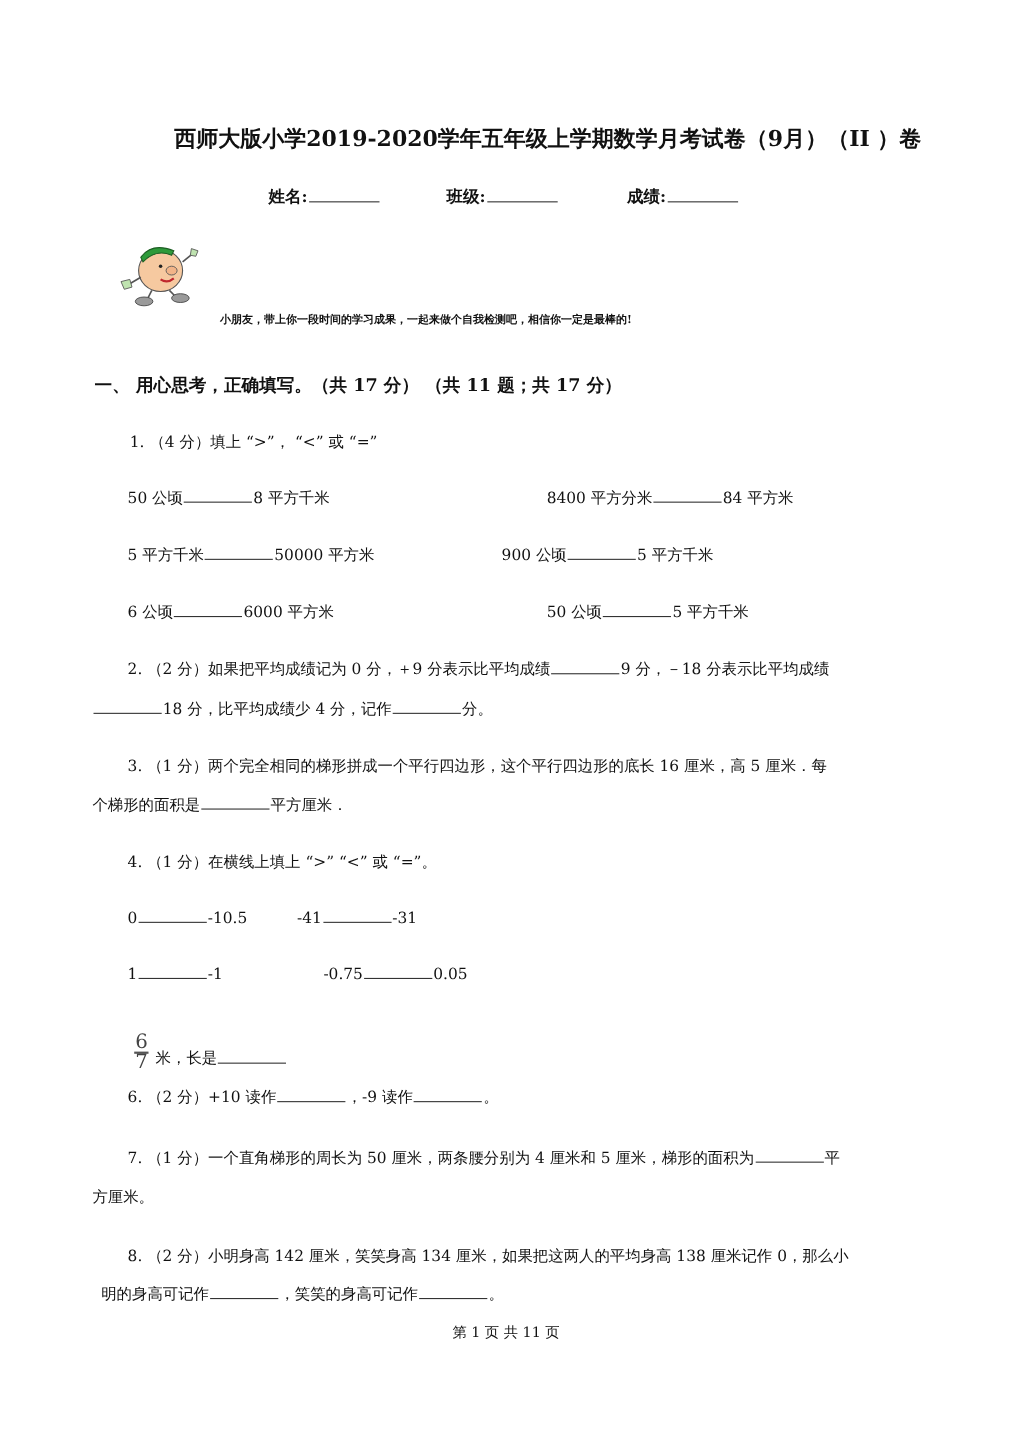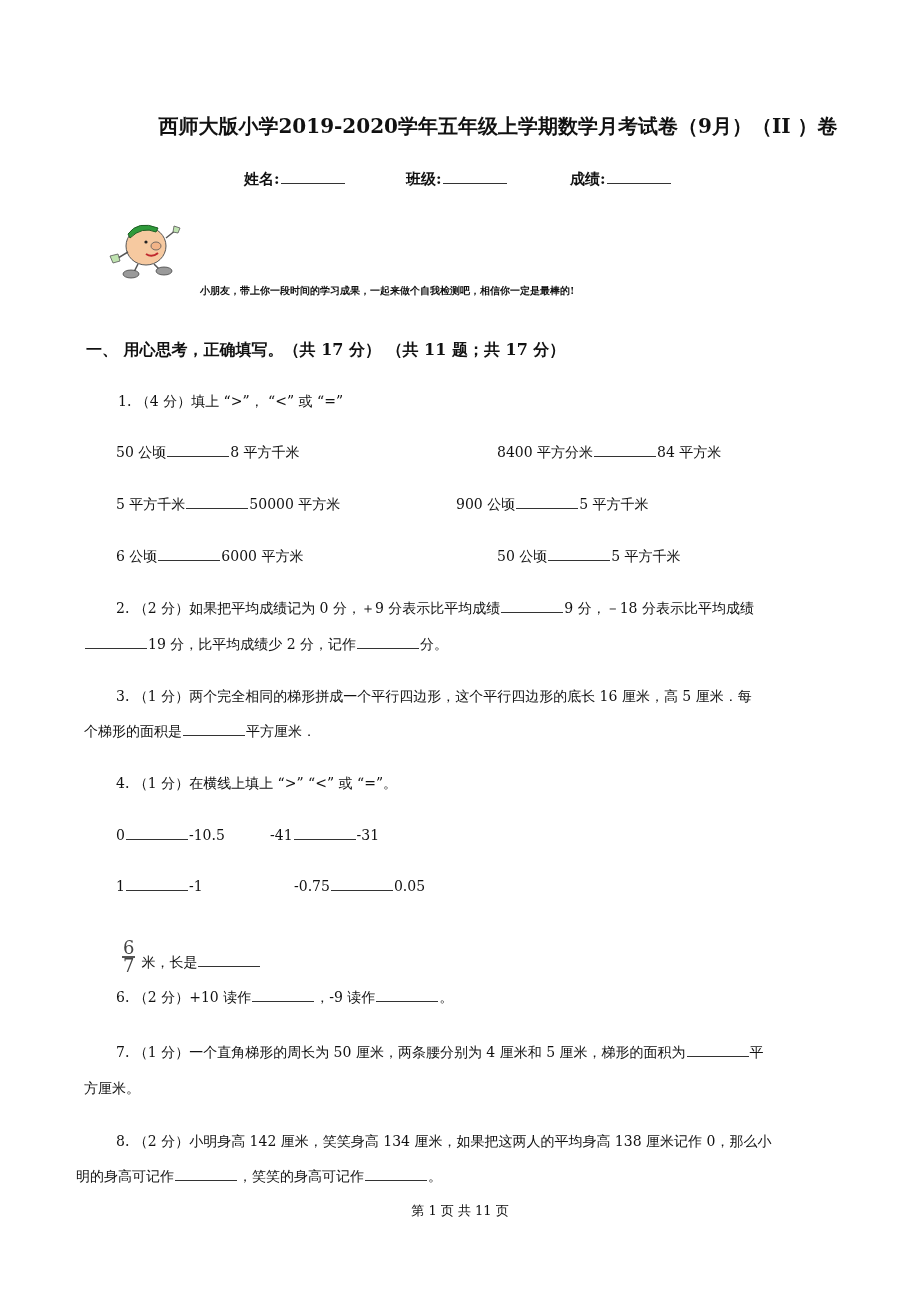--- a/index.html
+++ b/index.html
@@ -77,21 +77,21 @@
     <span>6 公顷</span><span class="blank b62"></span><span>6000 平方米</span>
   </div>
   <div class="abs q" style="left:497px; top:548px;">
     <span>50 公顷</span><span class="blank b62"></span><span>5 平方千米</span>
   </div>
 
   <div class="abs q" style="left:116px; top:600px;">
     <span>2. （2 分）如果把平均成绩记为 0 分，＋9 分表示比平均成绩</span><span class="blank b62"></span><span>9 分，－18 分表示比平均成绩</span>
   </div>
   <div class="abs q" style="left:84px; top:636px;">
-    <span class="blank b62"></span><span>19 分，比平均成绩少 2 分，记作</span><span class="blank b62"></span><span>分。</span>
+    <span class="blank b62"></span><span>18 分，比平均成绩少 4 分，记作</span><span class="blank b62"></span><span>分。</span>
   </div>
 
   <div class="abs q" style="left:116px; top:688px;">3. （1 分）两个完全相同的梯形拼成一个平行四边形，这个平行四边形的底长 16 厘米，高 5 厘米．每</div>
   <div class="abs q" style="left:84px; top:723px;">
     <span>个梯形的面积是</span><span class="blank b62"></span><span>平方厘米．</span>
   </div>
 
   <div class="abs q" style="left:116px; top:775px;">4. （1 分）在横线上填上 “&gt;” “&lt;” 或 “=”。</div>
   <div class="abs q" style="left:116px; top:827px;">
     <span>0</span><span class="blank b62"></span><span>-10.5</span>
@@ -113,18 +113,18 @@
   <div class="abs q" style="left:116px; top:989px;">
     <span>6. （2 分）+10 读作</span><span class="blank b62"></span><span>，-9 读作</span><span class="blank b62"></span><span>。</span>
   </div>
 
   <div class="abs q" style="left:116px; top:1044px;">
     <span>7. （1 分）一个直角梯形的周长为 50 厘米，两条腰分别为 4 厘米和 5 厘米，梯形的面积为</span><span class="blank b62"></span><span>平</span>
   </div>
   <div class="abs q" style="left:84px; top:1080px;">方厘米。</div>
 
   <div class="abs q" style="left:116px; top:1133px;">8. （2 分）小明身高 142 厘米，笑笑身高 134 厘米，如果把这两人的平均身高 138 厘米记作 0，那么小</div>
-  <div class="abs q" style="left:76px; top:1168px;">
+  <div class="abs q" style="left:92px; top:1168px;">
     <span>明的身高可记作</span><span class="blank b62"></span><span>，笑笑的身高可记作</span><span class="blank b62"></span><span>。</span>
   </div>
 
   <div class="abs footer">第 1 页 共 11 页</div>
 </div>
 
 </body></html>

